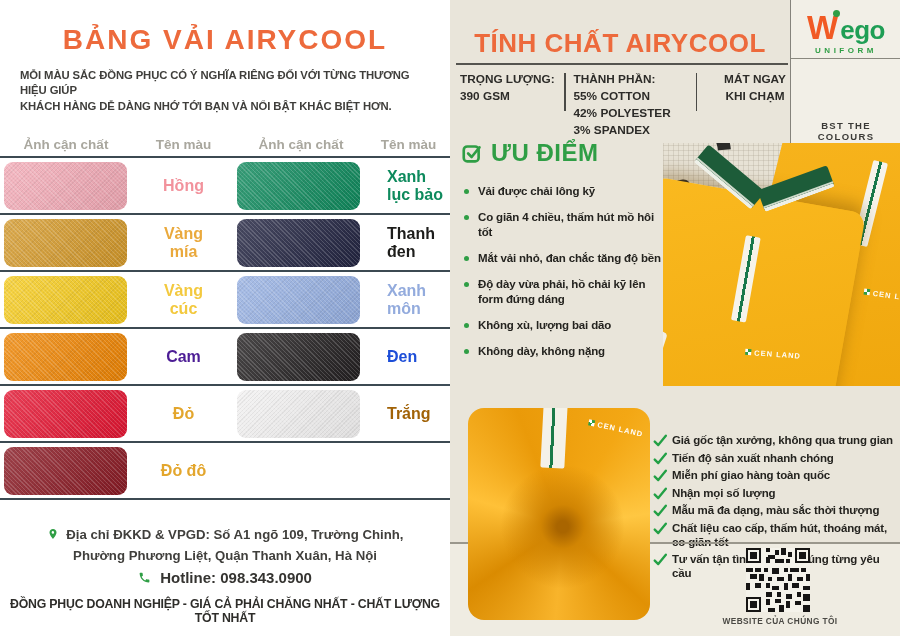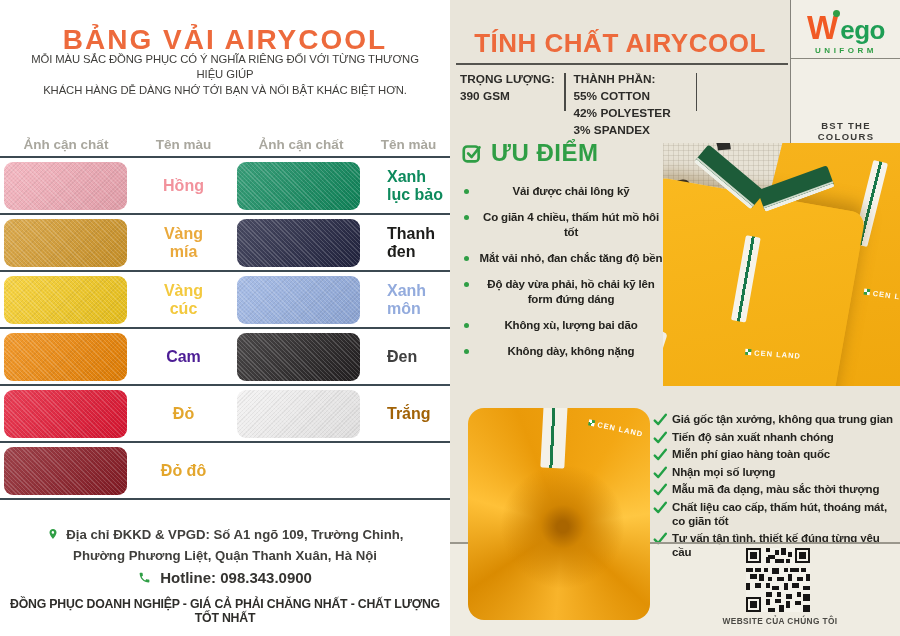--- a/index.html
+++ b/index.html
@@ -3,22 +3,22 @@
 <meta charset="utf-8">
 <style>
   * { margin:0; padding:0; box-sizing:border-box; }
   html,body { width:900px; height:636px; background:#fff; font-family:"Liberation Sans", sans-serif; }
   .stage { position:relative; width:900px; height:636px; overflow:hidden; background:#fff; }
 
   
   .left-panel { position:absolute; left:0; top:0; width:450px; height:636px; background:#ffffff; }
   .lp-title { position:absolute; top:24px; left:0; width:450px; text-align:center;
               font-size:28px; font-weight:800; letter-spacing:2px; color:#ed6a3c; }
-  .lp-subtitle { position:absolute; top:52px; left:20px; width:410px; text-align:center;
-                 font-size:11.3px; font-weight:400; color:#3f3e3b; line-height:1.35; letter-spacing:-0.1px; }
+  .lp-subtitle { position:absolute; top:68px; left:20px; width:410px; 
+                 font-size:11.3px; font-weight:700; color:#3f3e3b; line-height:1.35; letter-spacing:-0.1px; }
 
   .color-table { position:absolute; top:133px; left:0; width:450px; }
   .thead { display:grid; grid-template-columns:132px 103px 132px 83px; height:25px; align-items:center;
            border-bottom:2px solid #3c4a52; }
   .thead span { text-align:center; font-size:13.5px; font-weight:600; color:#a9a79e; }
   .trow { display:grid; grid-template-columns:132px 103px 132px 83px; height:57px; align-items:center;
           border-bottom:2px solid #3c4a52; }
   .swatch { width:123px; height:48px; border-radius:9px; margin-left:4px; position:relative; overflow:hidden;
             background:#ccc; }
   .swatch::after { content:""; position:absolute; inset:0;
@@ -63,21 +63,21 @@
               font-size:8px; font-weight:800; letter-spacing:3.5px; color:#2f9e45; }
   .logo-rule { position:absolute; top:58px; left:0; width:110px; height:1px; background:#8a887f; }
   .bst-label { position:absolute; top:120px; left:0; width:110px; text-align:center;
                font-size:9.5px; font-weight:700; letter-spacing:1.3px; color:#3a3936; }
 
   .uu-diem { position:absolute; top:139px; left:12px; display:flex; align-items:center; gap:8px; }
   .uu-diem-text { font-size:24px; font-weight:800; color:#2f9e45; letter-spacing:0.5px; }
 
   .advantages { position:absolute; top:184px; left:14px; width:200px; list-style:none; }
   .advantages li { position:relative; padding-left:14px; margin-bottom:11px;
-                   font-size:11.5px; font-weight:600; color:#24231f; line-height:1.3; letter-spacing:-0.15px;text-align:center; }
+                   font-size:11.5px; font-weight:600; color:#24231f; line-height:1.3; letter-spacing:-0.15px; }
   .advantages li::before { content:""; position:absolute; left:0; top:5px; width:5px; height:5px;
                    border-radius:50%; background:#2f9e45; }
 
   
   .photo-polo { position:absolute; left:213px; top:143px; width:237px; height:243px;
                 background:#e7e2d5; overflow:hidden; z-index:2; }
   .waffle { position:absolute; inset:0;
             background:repeating-linear-gradient(0deg, rgba(173,165,148,.3) 0 1px, transparent 1px 5px),
                        repeating-linear-gradient(90deg, rgba(173,165,148,.3) 0 1px, transparent 1px 5px); }
   .headphone { position:absolute; left:-20px; top:-34px; width:88px; height:88px; border-radius:50%;
@@ -117,21 +117,21 @@
                     radial-gradient(circle at 52% 56%, #a96500 0 6px, #d18503 22px, rgba(209,133,3,0) 62px),
                     conic-gradient(from 30deg at 52% 56%, #f3a714, #ffc742, #e19104, #f8b42b, #da8b01, #ffc138, #ea9a09, #f3a714); }
   .fabric-placket { position:absolute; left:74px; top:-4px; width:24px; height:64px; transform:rotate(3deg);
                   border-radius:2px;
                   background:linear-gradient(90deg,#f4f1e8 0 9px,#1b7a48 9px 12px,#f4f1e8 12px); }
   .fabric-brand { position:absolute; right:6px; top:16px; color:#fff; font-size:7.5px; font-weight:700;
                   letter-spacing:1px; transform:rotate(12deg); }
   .fabric-brand::before { content:""; display:inline-block; width:6px; height:6px; margin-right:3px;
                   background:conic-gradient(#2f9e45 0 25%, #fff 0 50%, #2f9e45 0 75%, #fff 0); }
 
-  .checklist { position:absolute; top:412px; left:203px; width:247px; list-style:none; }
+  .checklist { position:absolute; top:433px; left:203px; width:247px; list-style:none; }
   .checklist li { display:flex; align-items:flex-start; margin-bottom:2.5px;
                   font-size:11.5px; font-weight:600; color:#24231f; line-height:1.25; letter-spacing:-0.15px; }
   .checklist svg { flex:0 0 14px; margin-right:5px; margin-top:1px; }
 
   .rule-bottom { position:absolute; left:0; top:542px; width:450px; height:1.5px; background:#9a978c; z-index:1; }
 
   .qr-wrap { position:absolute; left:296px; top:548px; width:64px; height:64px; background:#f4f2ea; z-index:2; }
   .qr-caption { position:absolute; left:240px; top:616px; width:180px; text-align:center;
                 font-size:8.3px; font-weight:700; letter-spacing:0.4px; color:#4a4944; z-index:2; }
 </style>
@@ -189,21 +189,21 @@
       </div>
 
       <div class="trow">
         <div class="cell-sw1">
             <div class="swatch" style="background: rgb(239, 133, 3);"></div>
           </div>
         <div class="cname1"><span style="color: #4c1d95;">Cam</span></div>
         <div class="cell-sw2">
             <div class="swatch" style="background: rgb(35, 32, 33);"></div>
           </div>
-        <div class="cname2" style="color: #404040;">Đen</div>
+        <div class="cname2" style="color: #1d4ed8;">Đen</div>
       </div>
 
       <div class="trow">
         <div class="cell-sw1">
             <div class="swatch" style="background: rgb(229, 21, 50);"></div>
           </div>
         <div class="cname1"><span style="color: rgb(227, 166, 45);">Đỏ</span></div>
         <div class="cell-sw2">
             <div class="swatch" style="background: rgb(242, 241, 241);"></div>
           </div>
@@ -254,20 +254,24 @@
         <div>390 GSM</div>
       </div>
       <div class="spec-div"></div>
       <div class="spec-col spec-c">
         <div>THÀNH PHẦN:</div>
         <div>55% COTTON</div>
         <div>42% POLYESTER</div>
         <div>3% SPANDEX</div>
       </div>
       <div class="spec-div"></div>
+      <div class="spec-col spec-m">
+        <div>MÁT NGAY</div>
+        <div>KHI CHẠM</div>
+      </div>
     </div>
 
     <div class="logo-box">
       <div class="wego">
         <span class="wego-w">W</span><span class="wego-dot"></span><span class="wego-ego">ego</span>
       </div>
       <div class="wego-sub">UNIFORM</div>
       <div class="logo-rule"></div>
       <div class="bst-label">BST THE COLOURS</div>
     </div>

